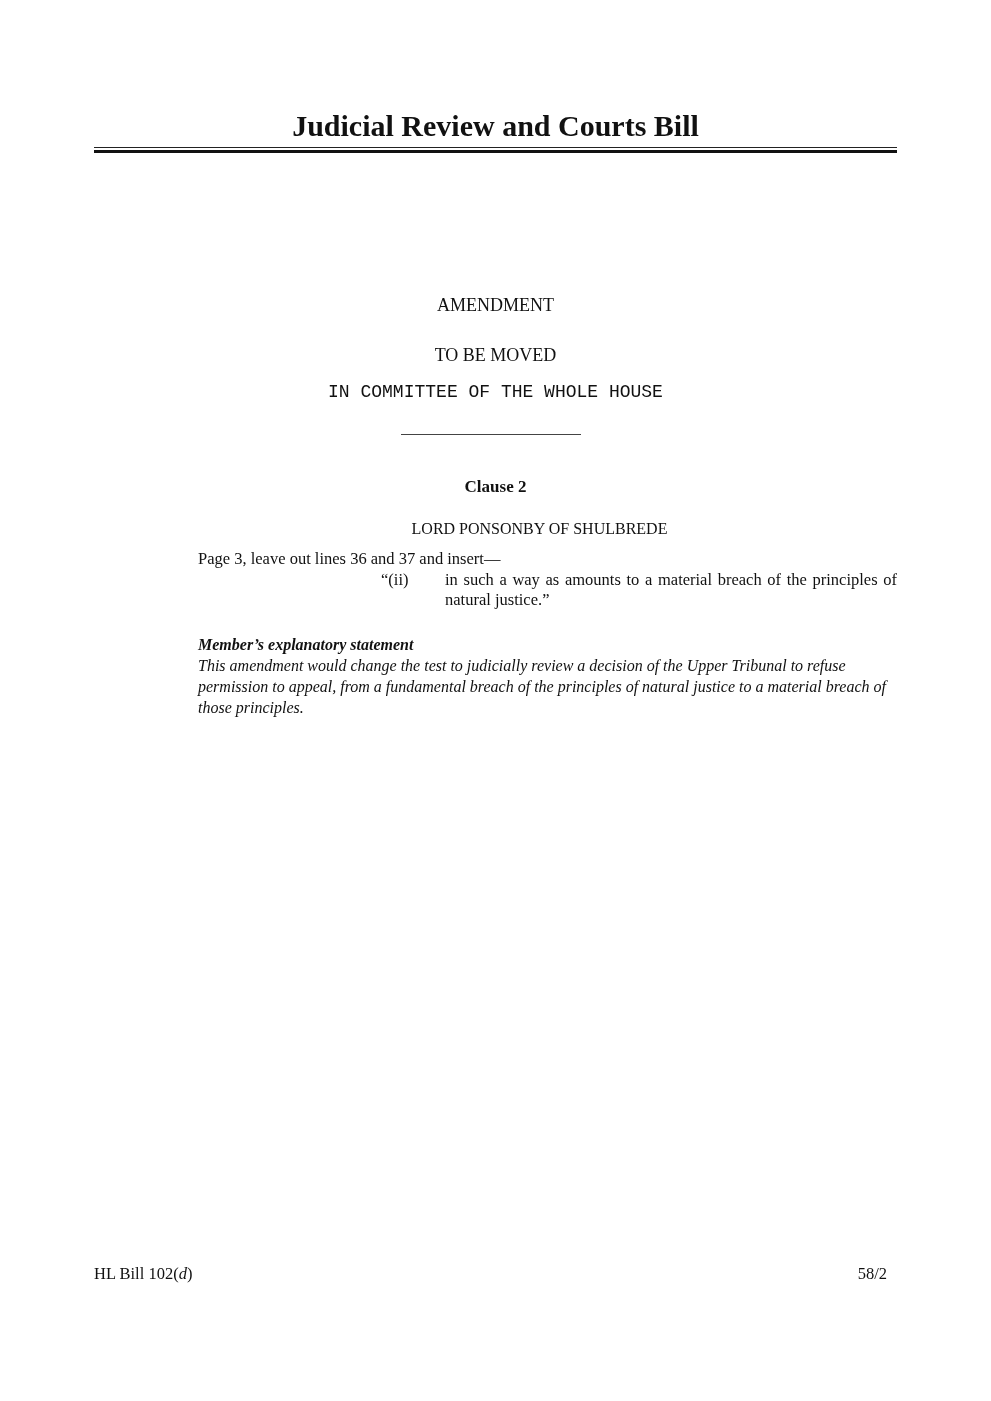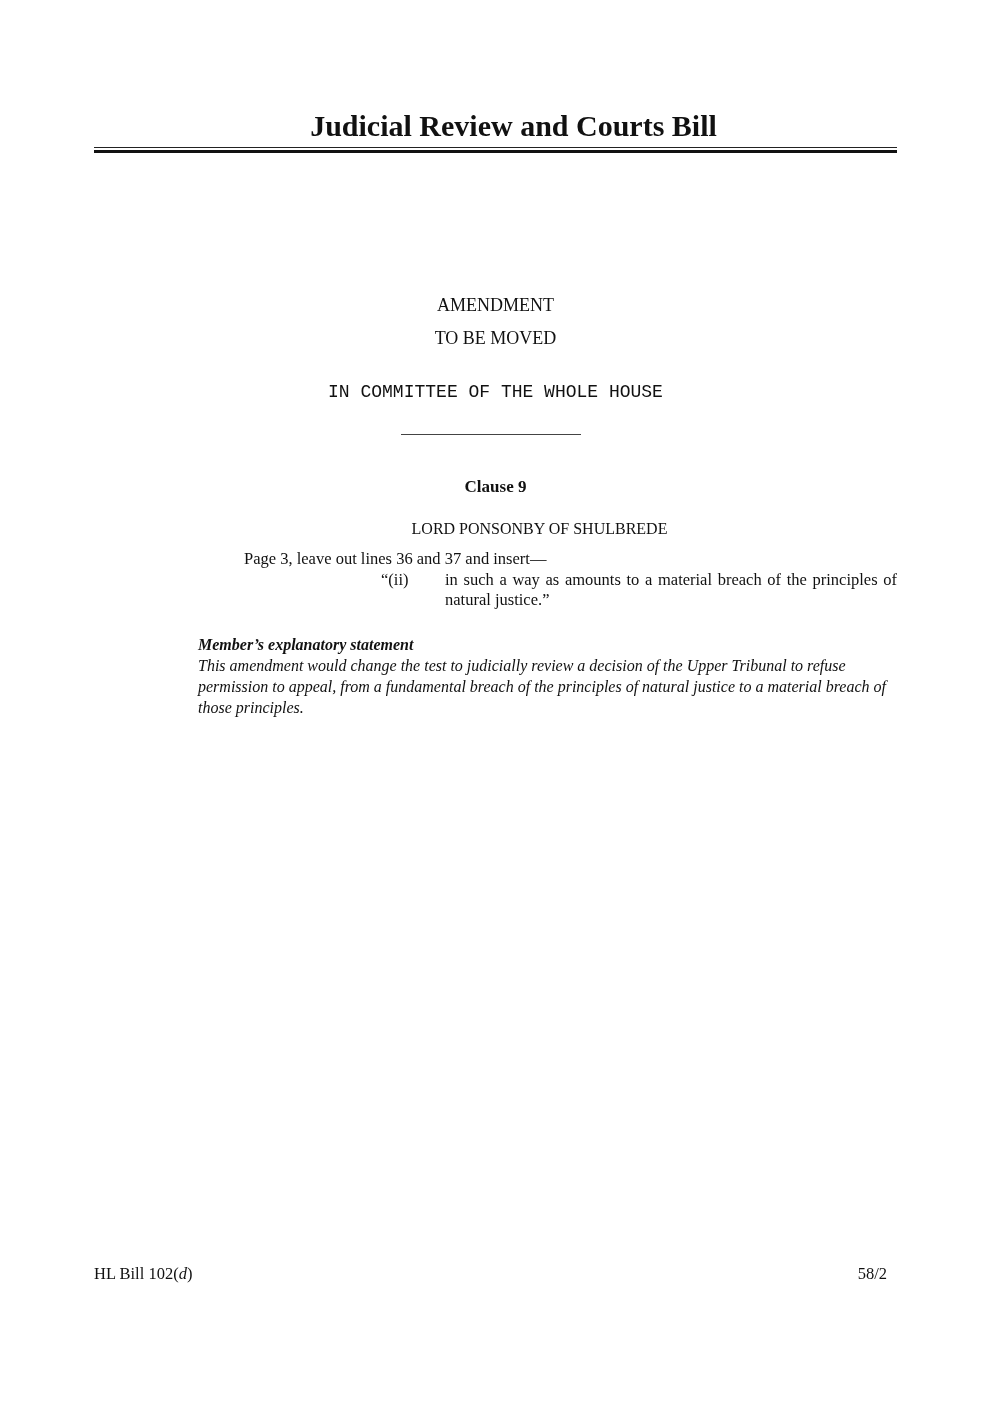--- a/index.html
+++ b/index.html
@@ -1,33 +1,33 @@
 <!DOCTYPE html>
 <html><head>
 <meta charset="utf-8">
 <style>
   html, body { margin: 0; padding: 0; background: #ffffff; }
   body {
     width: 991px; height: 1401px; position: relative; overflow: hidden;
     font-family: "Liberation Serif", "DejaVu Serif", serif; color: #111;
   }
   .title {
-    position: absolute; left: 112px; width: 803px; top: 106px;
+    position: absolute; left: 94px; width: 803px; top: 106px;
     text-align: center; font-weight: bold; font-size: 30px; line-height: 40px;
   }
   .rule-thin { position: absolute; left: 94px; width: 803px; top: 147px; height: 1px; background: #222; }
   .rule-thick { position: absolute; left: 94px; width: 803px; top: 150px; height: 3px; background: #111; }
   .center-line {
     position: absolute; left: 0; width: 991px; text-align: center;
     font-size: 18px; line-height: 22px;
   }
   .short-rule { position: absolute; left: 401px; width: 180px; top: 434px; height: 1px; background: #444; }
   .clause { font-weight: bold; font-size: 17px; }
   .member { font-size: 16px; padding-left: 44px; }
-  .body-text { position: absolute; left: 198px; font-size: 16.5px; line-height: 20px; margin-left: 46px; }
+  .body-text { position: absolute; left: 198px; font-size: 16.5px; line-height: 20px; }
   .insert {
     position: absolute; left: 381px; width: 516px; top: 570px;
     font-size: 16.5px; line-height: 20px;
   }
   .insert .num { position: absolute; left: 0; top: 0; }
   .insert .txt { margin-left: 64px; text-align: justify; text-align-last: left; }
   .stmt {
     position: absolute; left: 198px; width: 700px; top: 634px;
     font-style: italic; font-size: 16px; line-height: 21px;
   }
@@ -35,26 +35,26 @@
   .footer { position: absolute; top: 1264px; font-size: 16.5px; line-height: 20px; }
 </style>
 </head>
 <body>
 
 <div class="title">Judicial Review and Courts Bill</div>
 <div class="rule-thin"></div>
 <div class="rule-thick"></div>
 
 <div class="center-line" style="top:294px;">AMENDMENT</div>
-<div class="center-line" style="top:327px;text-align:center;">TO BE MOVED</div>
+<div class="center-line" style="top:344px;text-align:center;">TO BE MOVED</div>
 <div class="center-line" style="top:381px;font-family:Liberation Mono, monospace;">IN COMMITTEE OF THE WHOLE HOUSE</div>
 
 <div class="short-rule"></div>
 
-<div class="center-line clause" style="top:476px;">Clause 9</div>
+<div class="center-line clause" style="top:476px;">Clause 2</div>
 <div class="center-line member" style="top:518px;">LORD PONSONBY OF SHULBREDE</div>
 
 <div class="body-text" style="top:549px;">Page 3, leave out lines 36 and 37 and insert—</div>
 
 <div class="insert">
   <span class="num">“(ii)</span>
   <div class="txt">in such a way as amounts to a material breach of the principles of natural justice.”</div>
 </div>
 
 <div class="stmt">

